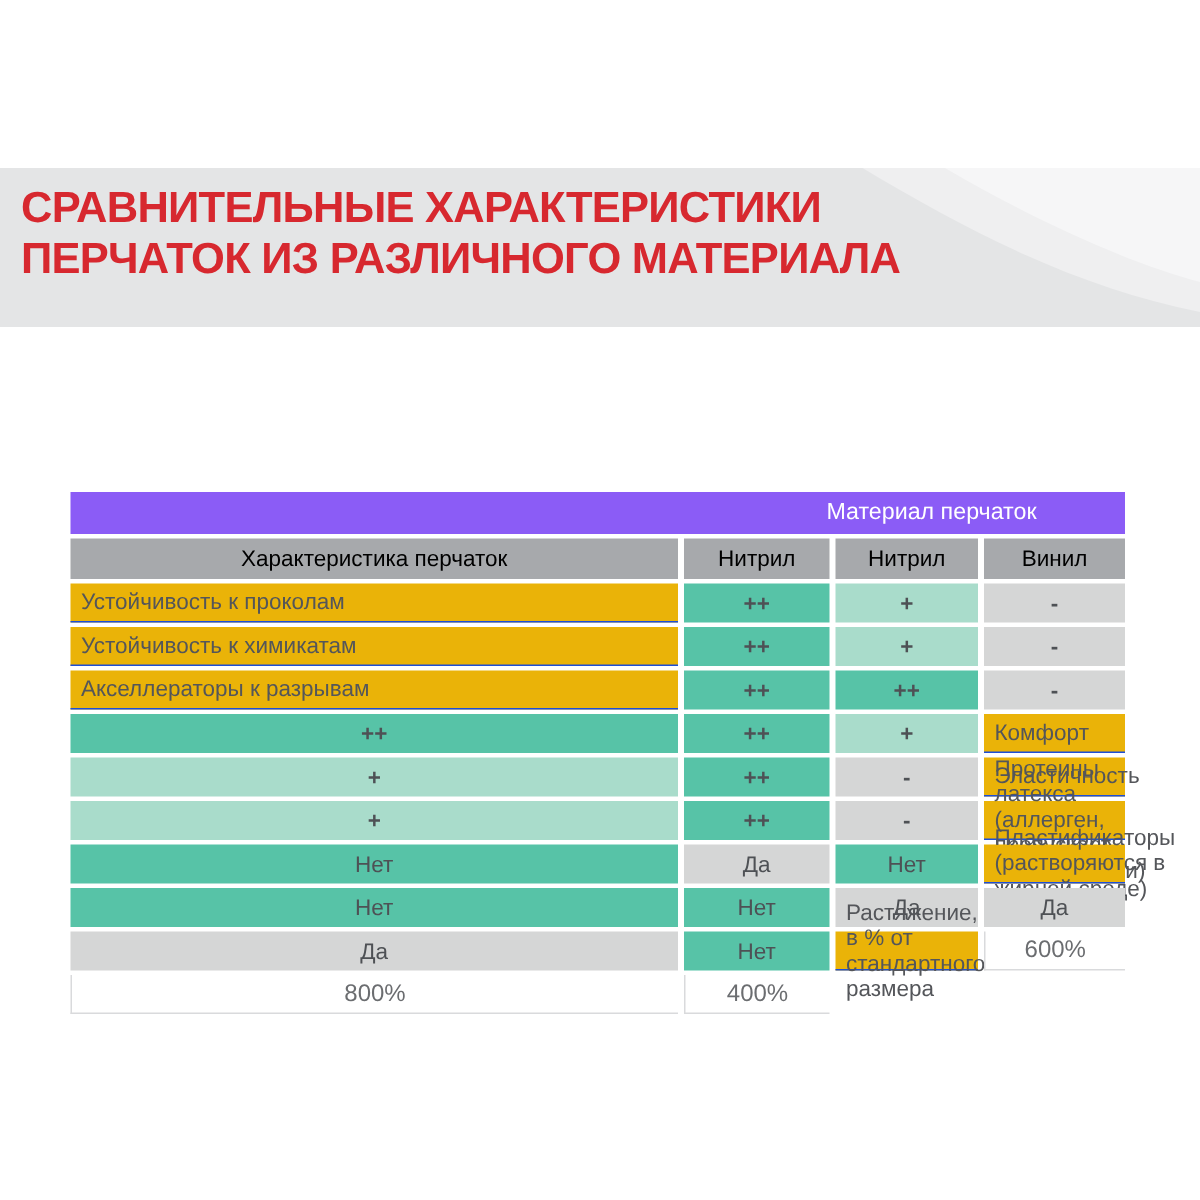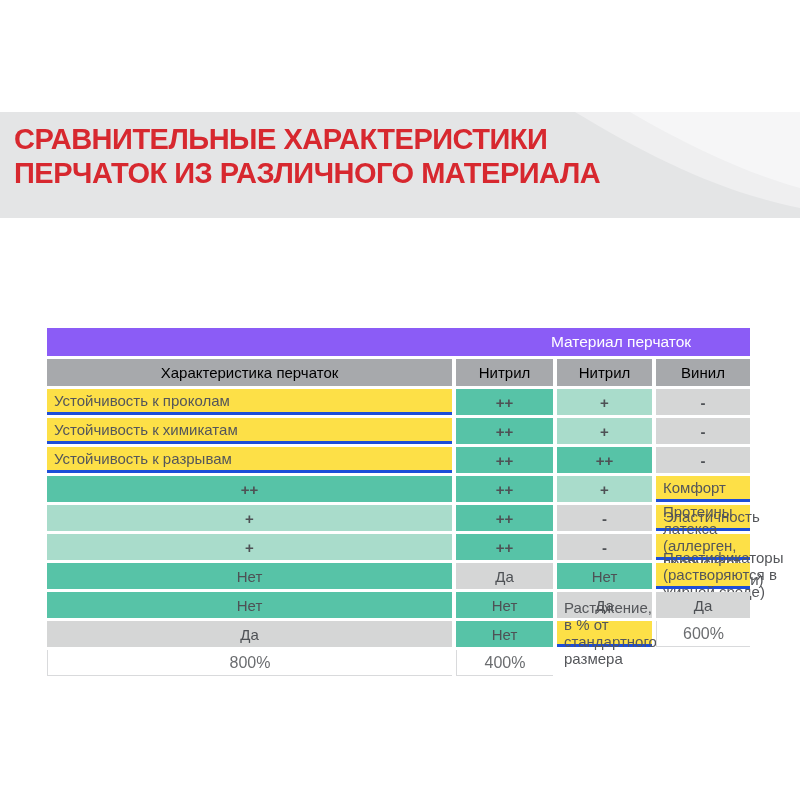--- a/index.html
+++ b/index.html
@@ -22,22 +22,22 @@
   .table { position:absolute; top:328px; left:47px; width:703px;
            display:grid; grid-template-columns:405px 97px 95px 94px;
            grid-template-rows:28px 27px repeat(10, 26px);
            column-gap:4px; row-gap:3px; }
   .group-row { grid-column:1 / -1; background:#8b5cf6; display:flex;gap:36px; }
   .group-row .spacer { width:409px; }
   .group-row .group-label { flex:1; display:flex; align-items:center; justify-content:center;
                             color:#fff; font-size:15.5px; }
   .colh { background:#a7a9ac; color:#000000; font-size:15px;
           display:flex; align-items:center; justify-content:center; }
-  .rowlabel { background:#fde047; color:#54565a; font-size:15px; display:flex; align-items:center;
-              padding-left:7px; border-bottom:3px solid #1d4ed8; }
+  .rowlabel { background:#eab308; color:#54565a; font-size:15px; display:flex; align-items:center;
+              padding-left:7px; border-bottom:1px solid #1d4ed8; }
   .cell { display:flex; align-items:center; justify-content:center;
           color:#4e5155; font-size:15px; font-weight:bold; }
   .lv-strong { background:#57c3a7; }
   .lv-light  { background:#a9dccb; }
   .lv-gray   { background:#d5d6d6; }
   .lv-plain  { background:#fff; border-left:1px solid #d9dadc; border-bottom:1px solid #d9dadc;
                font-weight:normal; font-size:16px; color:#6b6d70; }
   .cell-text { font-weight:normal; }
 </style>
 </head>
@@ -71,21 +71,21 @@
     <div class="rowlabel">Устойчивость к проколам</div>
     <div class="cell lv-strong">++</div>
     <div class="cell lv-light">+</div>
     <div class="cell lv-gray">-</div>
 
     <div class="rowlabel">Устойчивость к химикатам</div>
     <div class="cell lv-strong">++</div>
     <div class="cell lv-light">+</div>
     <div class="cell lv-gray">-</div>
 
-    <div class="rowlabel">Устойчивость к разрывам</div>
+    <div class="rowlabel">Акселлераторы к разрывам</div>
     <div class="cell lv-strong">++</div>
     <div class="cell lv-strong">++</div>
     <div class="cell lv-gray">-</div>
 
     <div class="cell lv-strong">++</div>
     <div class="cell lv-strong">++</div>
     <div class="cell lv-light">+</div>
 
     <div class="rowlabel">Комфорт</div>
     <div class="cell lv-light">+</div>

